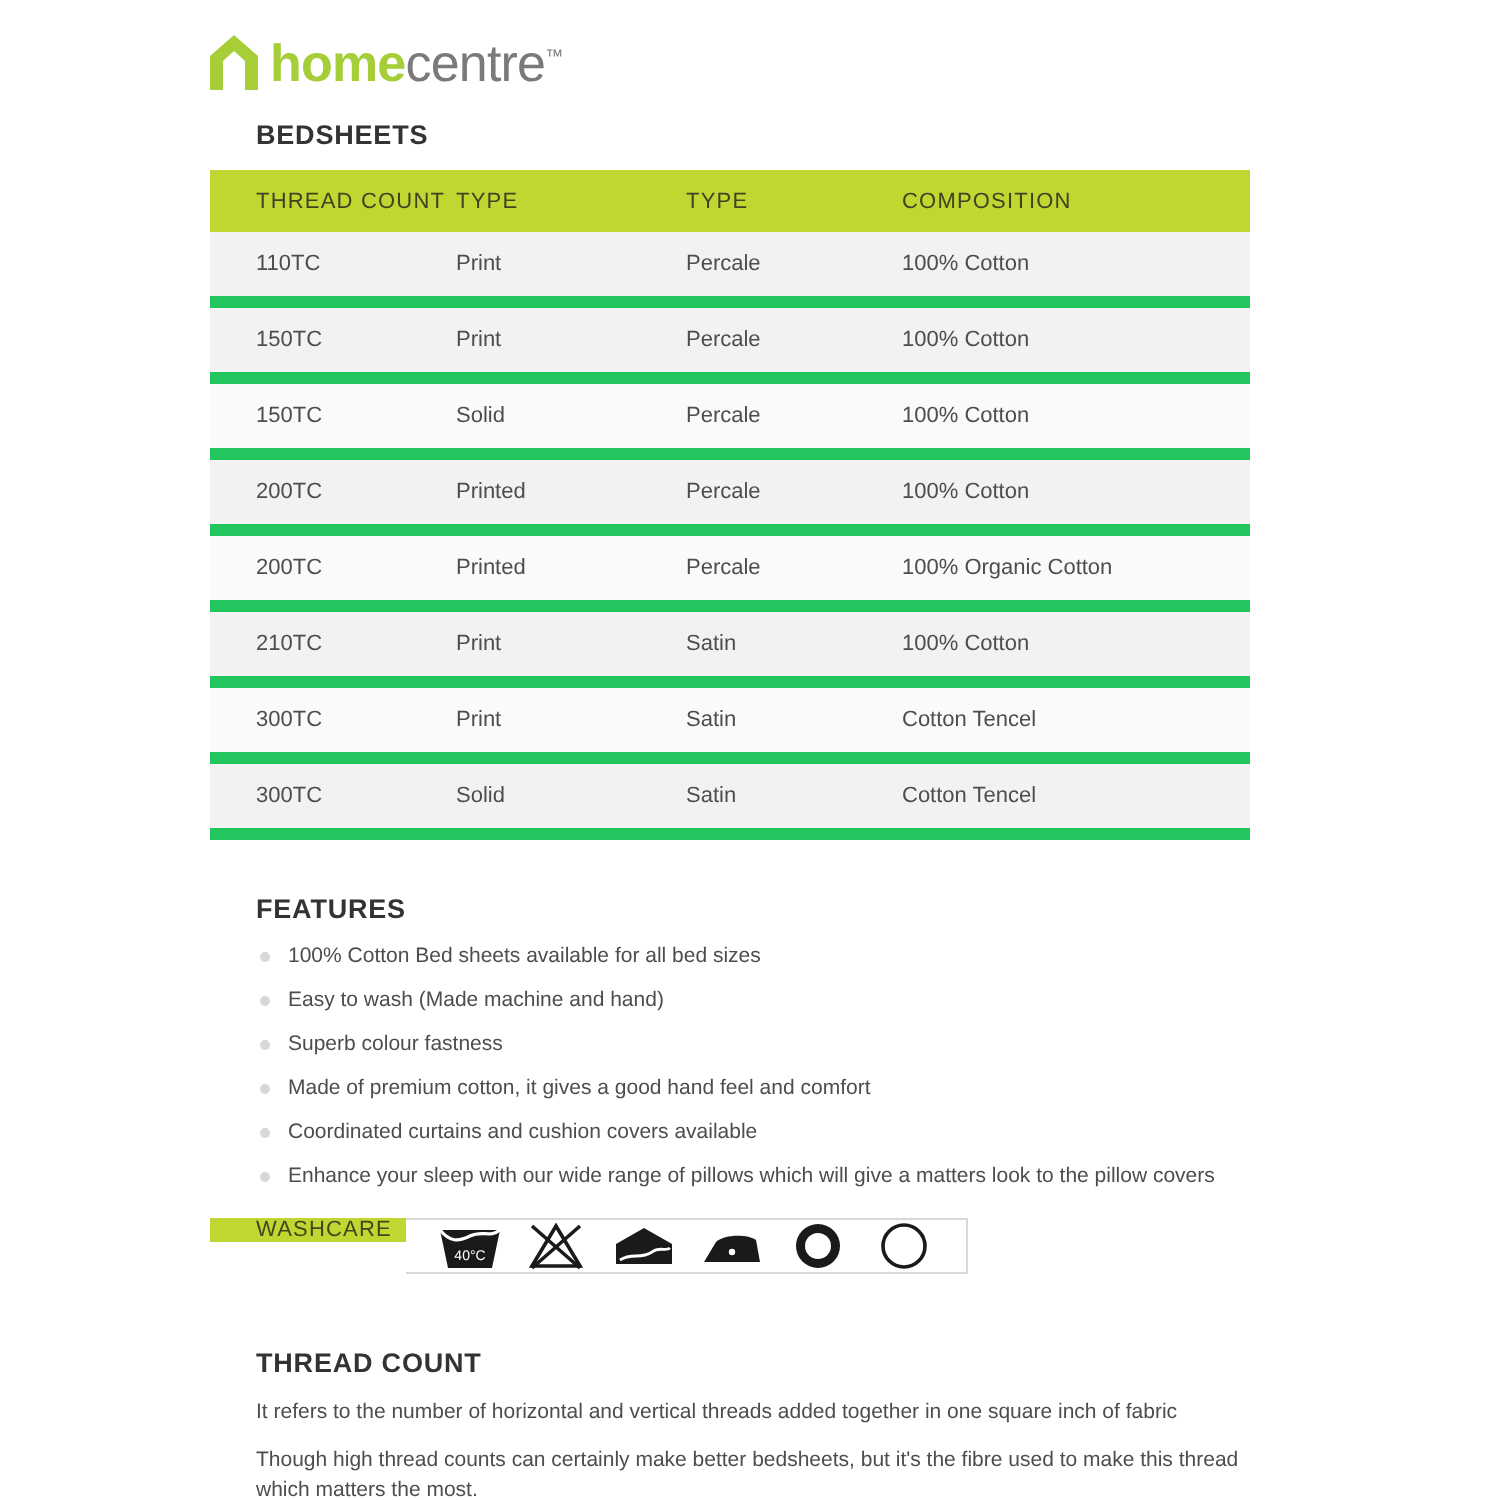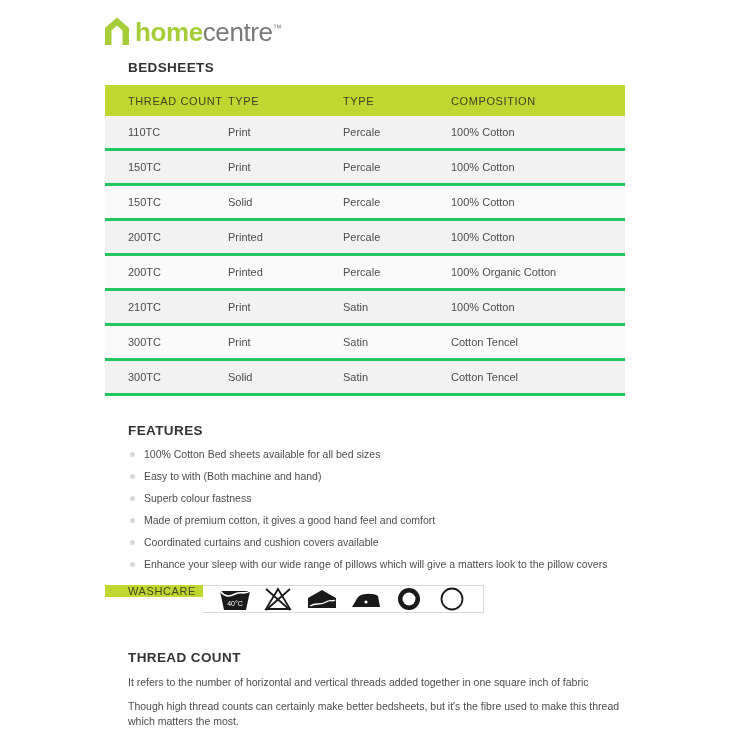--- a/index.html
+++ b/index.html
@@ -87,21 +87,21 @@
     letter-spacing: 0.6px;
     text-align: left;
     padding: 9px 0 9px 23px;
     height: 13px;
   }
   table.spec th.c2, table.spec td.c2 { padding-left: 0; }
   table.spec td {
     font-size: 11px;
     color: #4d4d4d;
     padding: 10px 0 10px 23px;
-    border-bottom: 3px solid #22c55e;
+    border-bottom: 6px solid #22c55e;
     margin-top: 42px;
   }
   table.spec tr.odd td { background: #f2f2f2; }
   table.spec tr.even td { background: #fafafa; }
   col.col1 { width: 123px; }
   col.col2 { width: 115px; }
   col.col3 { width: 108px; }
   col.col4 { width: 174px; }
 
   
@@ -255,21 +255,21 @@
           <td class="c2">Satin</td>
           <td class="c2">Cotton Tencel</td>
         </tr>
       </tbody>
     </table>
 
     <div class="features-wrap">
       <h2 class="section-title">FEATURES</h2>
       <ul class="features">
         <li>100% Cotton Bed sheets available for all bed sizes</li>
-        <li>Easy to with (Both machine and hand)</li>
+        <li>Easy to wash (Made machine and hand)</li>
         <li>Superb colour fastness</li>
         <li>Made of premium cotton, it gives a good hand feel and comfort</li>
         <li>Coordinated curtains and cushion covers available</li>
         <li>Enhance your sleep with our wide range of pillows which will give a matters look to the pillow covers</li>
       </ul>
     </div>
 
     <div class="washcare">
       <div class="wash-label">WASHCARE</div>
       <div class="wash-icons">

